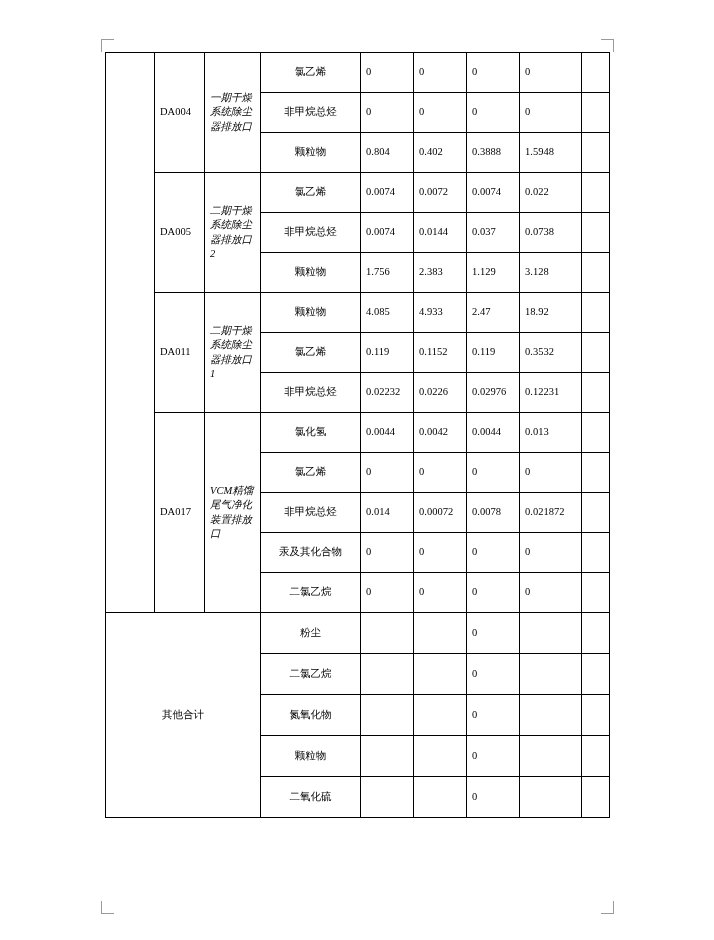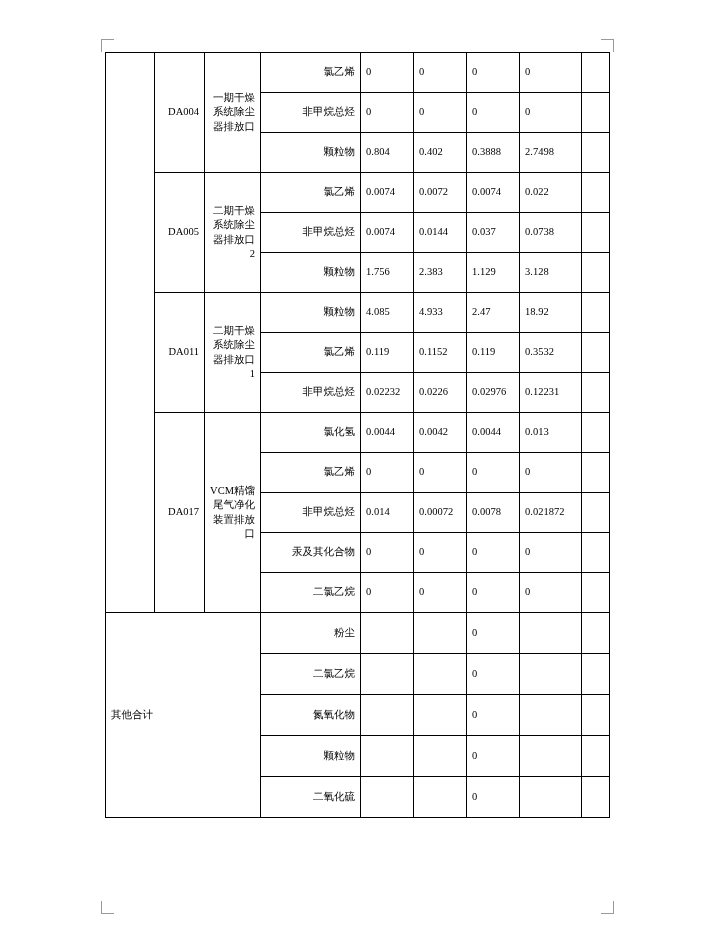--- a/index.html
+++ b/index.html
@@ -60,42 +60,44 @@
   col.c1 { width: 50px; }
   col.c2 { width: 56px; }
   col.c3 { width: 100px; }
   col.c4 { width: 53px; }
   col.c5 { width: 53px; }
   col.c6 { width: 53px; }
   col.c7 { width: 62px; }
   col.c8 { width: 28px; }
 
   .cell-code {
-    text-align: right;
+    text-align: left;
     font-family: "Liberation Serif", serif;
     font-size: 10.5px;
   }
   .cell-outlet {
-    text-align: right;
+    text-align: left;
     font-size: 10.5px;
     line-height: 1.5;
     padding-left: 6px;
+    font-style: italic;
   }
   .cell-pollutant {
-    text-align: right;
+    text-align: center;
     padding-left: 7px;
     font-size: 11px;
   }
   .cell-num {
     text-align: left;
     padding-left: 6px;
     font-size: 11px;
   }
   .cell-blank { }
   .cell-total {
+    text-align: center;
     font-size: 11px;
   }
   .r-tall { height: 40px; }
   .r-sm { height: 40px; }
   .r-last { height: 41px; }
 </style>
 </head>
 <body>
 
 <div class="page">
@@ -136,21 +138,21 @@
           <td class="cell-num">0</td>
           <td class="cell-num">0</td>
           <td class="cell-num">0</td>
           <td class="cell-num"></td>
         </tr>
         <tr class="r-tall">
           <td class="cell-pollutant">颗粒物</td>
           <td class="cell-num">0.804</td>
           <td class="cell-num">0.402</td>
           <td class="cell-num">0.3888</td>
-          <td class="cell-num">2.7498</td>
+          <td class="cell-num">1.5948</td>
           <td class="cell-num"></td>
         </tr>
 
         <tr class="r-tall">
           <td class="cell-code" rowspan="3">DA005</td>
           <td class="cell-outlet" rowspan="3">二期干燥系统除尘器排放口2</td>
           <td class="cell-pollutant">氯乙烯</td>
           <td class="cell-num">0.0074</td>
           <td class="cell-num">0.0072</td>
           <td class="cell-num">0.0074</td>

